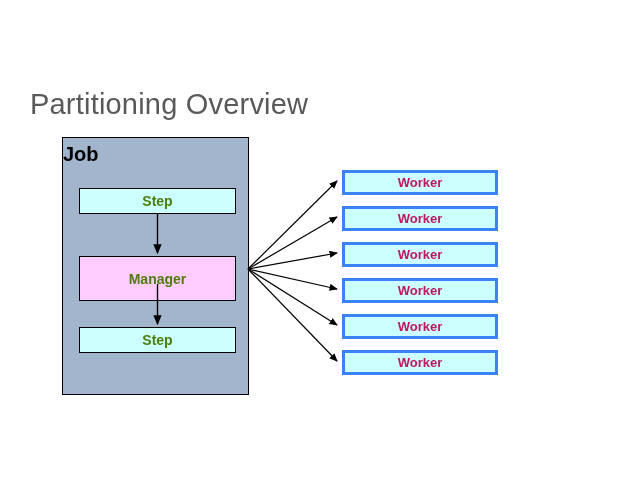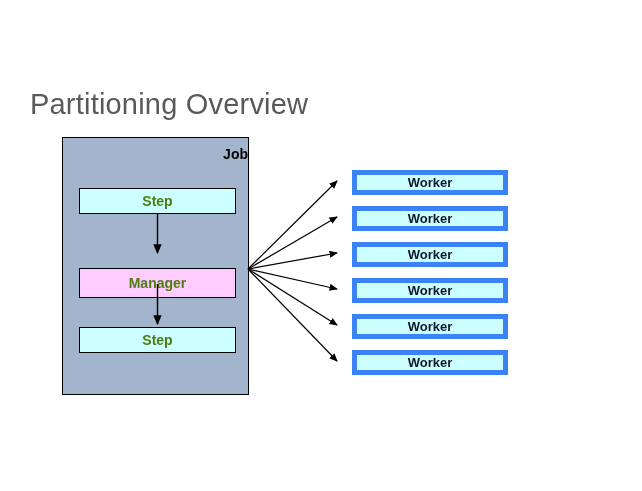--- a/index.html
+++ b/index.html
@@ -57,22 +57,22 @@
     height: 258px;
     background: #a2b5cd;
     border: 1px solid #000000;
     box-sizing: border-box;
   }
   #job-label {
     position: absolute;
     left: 0;
     top: 7px;
     width: 100%;
-    text-align: right;
-    font-size: 14px;
+    text-align: left;
+    font-size: 20px;
     font-weight: bold;
     color: #000000;
     line-height: 18px;
   }
   
   .proc-box {
     position: absolute;
     left: 79px;
     width: 157px;
     height: 26px;
@@ -81,38 +81,37 @@
     display: flex;
     align-items: center;
     justify-content: center;
     font-size: 14px;
     font-weight: bold;
     color: #4d7c0f;
   }
   .proc-box.step { background: #ccffff; }
   .proc-box.manager { background: #ffccff; }
   #step-top    { top: 188px; }
-  #manager-box { top: 268px; height: 30px; }
+  #manager-box { top: 256px; height: 45px; }
   #step-bottom { top: 327px; }
   
   .worker-box {
     position: absolute;
     left: 342px;
     width: 156px;
     height: 25px;
     background: #ccffff;
-    border: 5px solid #3b82f6;
+    border: 3px solid #3b82f6;
     box-sizing: border-box;
     display: flex;
     align-items: center;
     justify-content: center;
     font-size: 13px;
     font-weight: bold;
-    color: #0f172a;
-    margin-left: 10px;
+    color: #be185d;
   }
 </style>
 </head>
 <body>
 
 <div id="slide">
 
   <div id="slide-title">Partitioning Overview</div>
 
   <div id="diagram">

